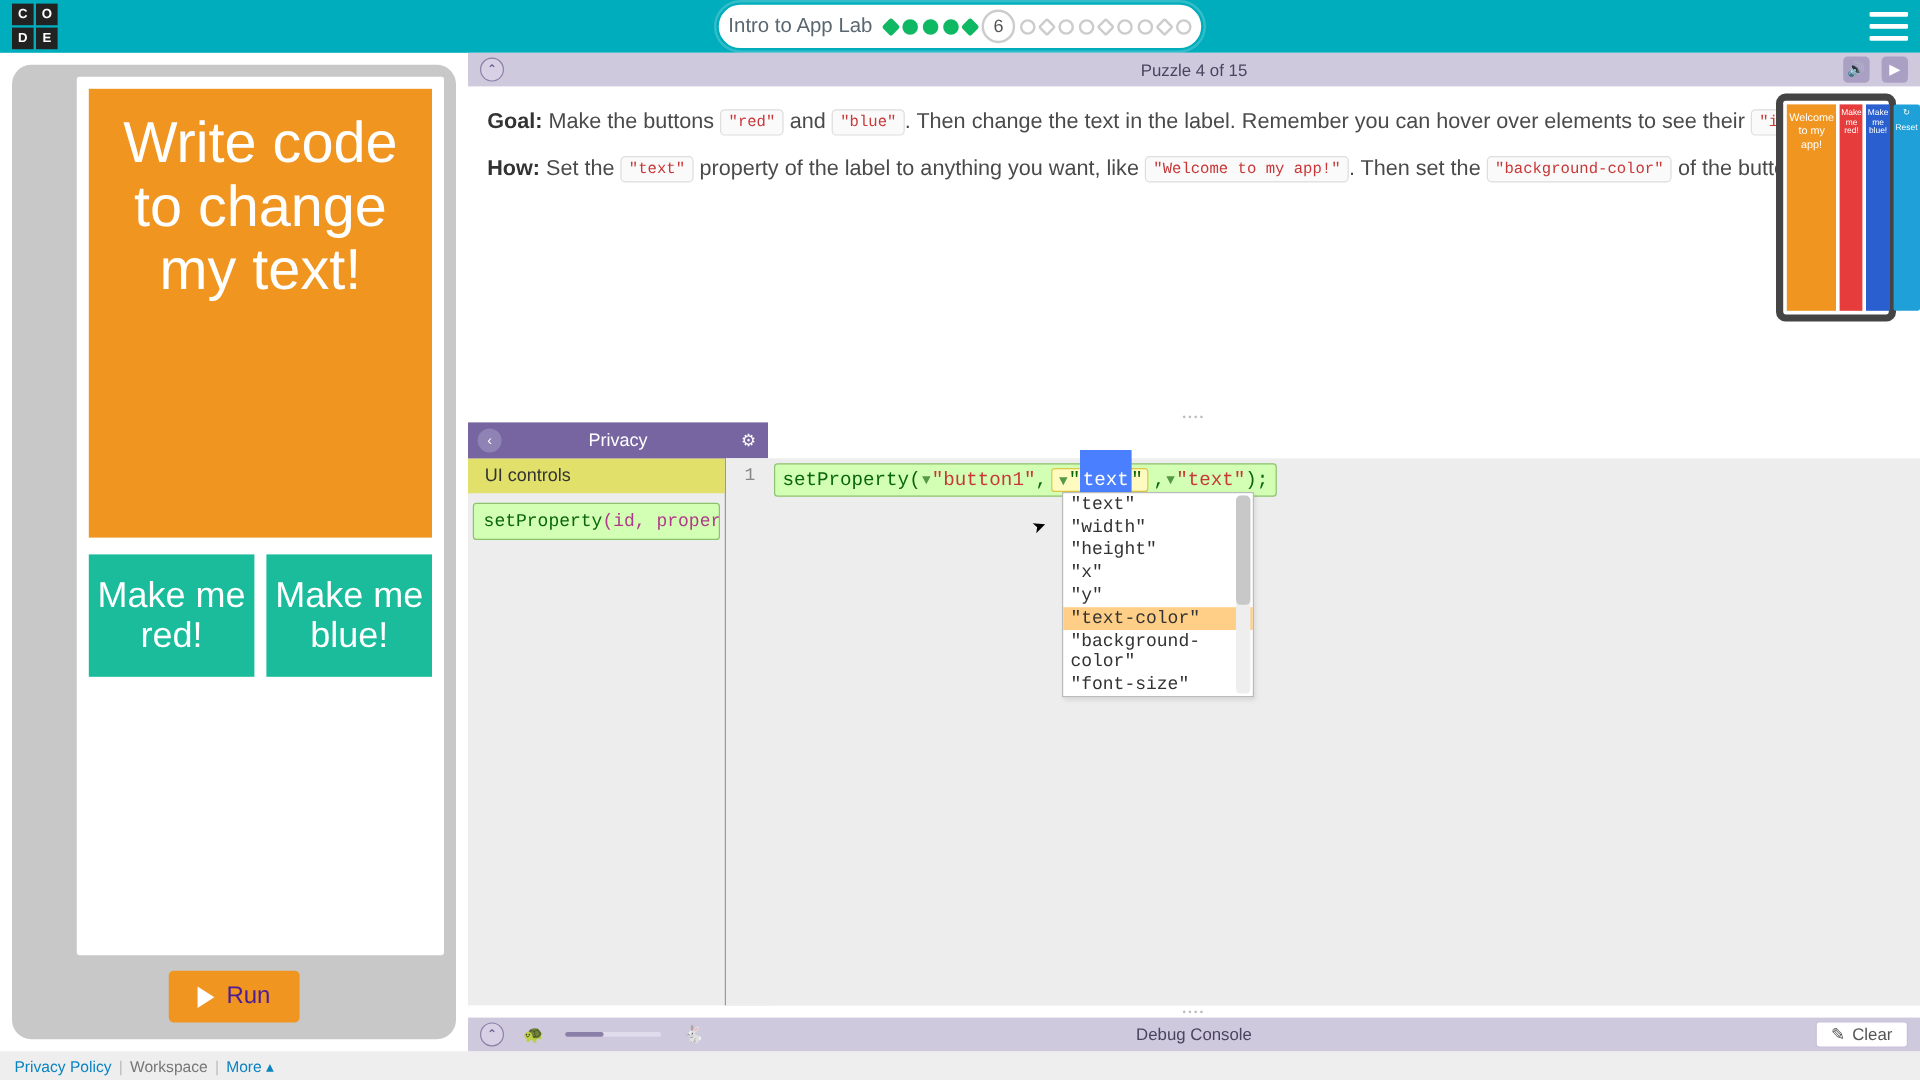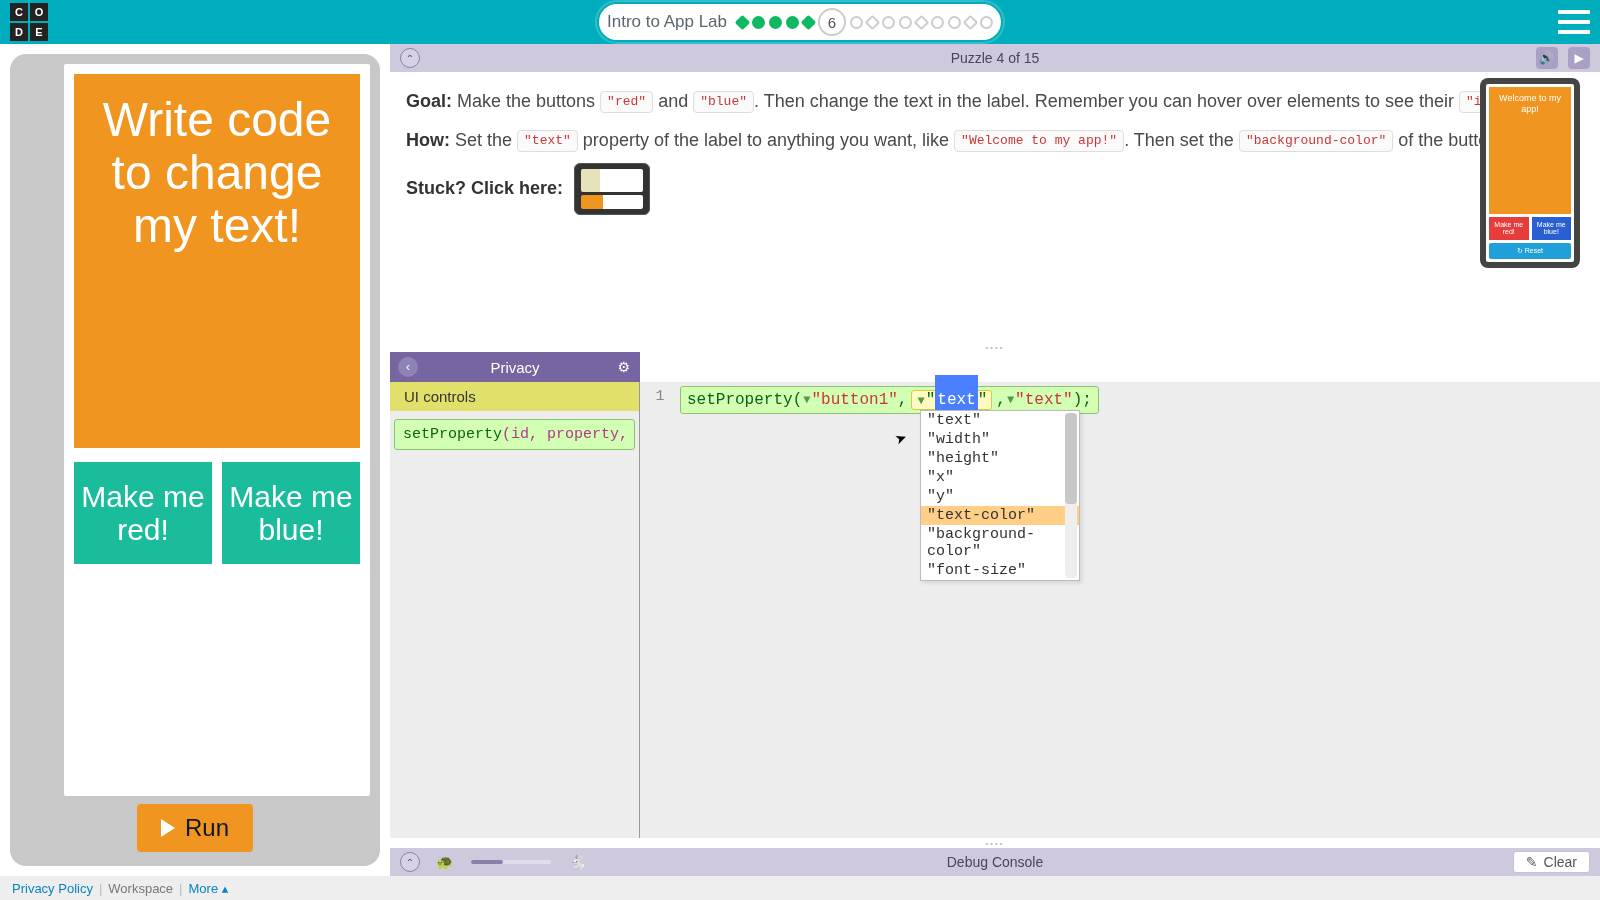--- a/index.html
+++ b/index.html
@@ -22,42 +22,42 @@
 
 .main { display:flex; height:calc(100% - 44px - 24px); }
 
 
 .left { width:390px; padding:10px; background:#fff; }
 .phone-frame { background:#c8c8c8; border-radius:16px; padding:10px; height:100%; position:relative; }
 .phone-screen { background:#fff; border-radius:2px; height:calc(100% - 60px); padding:10px; display:flex; flex-direction:column; gap:14px;margin-left:44px; }
 .app-label { background:#ef9520; color:#fff; font-size:48px; line-height:1.1; text-align:center; padding:20px 10px 20px; font-weight:300; min-height:374px; display:flex; align-items:flex-start; justify-content:center; }
 .app-btn-row { display:flex; gap:10px; }
 .app-btn { flex:1; background:#1abc9c; color:#fff; font-size:30px; font-weight:300; line-height:1.1; text-align:center; padding:18px 6px; }
-.run-btn { position:absolute; bottom:14px; left:50%; transform:translateX(-50%); background:#ef9520; color:#0f172a; border:none; border-radius:4px; padding:10px 24px; font-size:24px; display:flex; align-items:center; gap:10px; cursor:pointer; font-weight:400; }
+.run-btn { position:absolute; bottom:14px; left:50%; transform:translateX(-50%); background:#ef9520; color:#4c1d95; border:none; border-radius:4px; padding:10px 24px; font-size:20px; display:flex; align-items:center; gap:10px; cursor:pointer; font-weight:400; }
 .run-btn::before { content:""; border-left:14px solid #fff; border-top:9px solid transparent; border-bottom:9px solid transparent; }
 
 
 .right { flex:1; display:flex; flex-direction:column; }
 .instructions-bar { background:#cfc9de; height:28px; display:flex; align-items:center; padding:0 10px; font-size:14px; color:#4a4460; position:relative; }
 .collapse-toggle { width:20px; height:20px; border-radius:50%; border:1px solid #8a7fa6; display:flex; align-items:center; justify-content:center; font-size:10px; color:#5a5080; cursor:pointer; background:#d8d1e6; }
 .puzzle-number { position:absolute; left:50%; transform:translateX(-50%); }
 .instr-icons { margin-left:auto; display:flex; gap:10px; align-items:center; }
 .instr-icon { width:22px; height:22px; border-radius:4px; background:#aaa0c4; display:flex; align-items:center; justify-content:center; color:#fff; font-size:12px; cursor:pointer; }
 
 .instructions { padding:14px 16px; font-size:18px; color:#4a4a4a; line-height:1.7; position:relative; min-height:270px; }
 .instructions .line { margin-bottom:8px; }
 .instructions b { color:#333; font-weight:700;text-align:center; }
 .code-chip { display:inline-block; border:1px solid #ddd; background:#fafafa; border-radius:4px; padding:0 6px; font-family:"Courier New",monospace; font-size:13px; color:#c93838; vertical-align:middle; line-height:20px; }
 .hint-thumb { display:inline-block; width:76px; height:52px; background:#333; border-radius:6px; border:1px solid #555; margin-left:6px; vertical-align:middle; position:relative; overflow:hidden; }
 .hint-thumb::before { content:""; position:absolute; inset:5px 6px 22px 6px; background:linear-gradient(90deg,#e8e2bb 0 30%, #fff 30% 100%); border-radius:2px; }
 .hint-thumb::after { content:""; position:absolute; left:6px; right:6px; bottom:5px; height:14px; background:linear-gradient(90deg,#ef9520 0 35%,#fff 35% 100%); border-radius:2px; }
 
 
 .mini-phone { position:absolute; right:20px; top:6px; width:100px; height:190px; background:#444; border-radius:8px; padding:6px; }
-.mini-screen { background:#fff; height:100%; border-radius:2px; display:flex; flex-direction:column; padding:3px; gap:3px; }
+.mini-screen { background:#fff; height:100%; border-radius:2px; display:flex; flex-direction:row; padding:3px; gap:3px; }
 .mini-label { background:#ef9520; color:#fff; font-size:9px; text-align:center; padding:6px 2px; line-height:1.2; flex:1; }
 .mini-row { display:flex; gap:3px; }
 .mini-btn { flex:1; font-size:7px; color:#fff; text-align:center; padding:4px 1px; line-height:1.1; }
 .mini-btn.red { background:#e63c3c; }
 .mini-btn.blue { background:#2a5fd0; }
 .mini-reset { background:#20a0d8; color:#fff; font-size:7px; text-align:center; padding:2px; border-radius:2px; }
 
 .drag-handle { height:10px; background:#fff; display:flex; align-items:center; justify-content:center; color:#bbb; font-size:8px; letter-spacing:2px; cursor:row-resize; }
 
 
@@ -65,21 +65,21 @@
 .toolbox-head, .workspace-head { background:#7665a0; color:#fff; display:flex; align-items:center; font-size:15px; position:relative; }
 .toolbox-head { width:250px; justify-content:center; }
 .toolbox-head .back-circ { position:absolute; left:8px; width:20px; height:20px; border-radius:50%; background:#8f82b4; color:#fff; display:flex; align-items:center; justify-content:center; font-size:12px; cursor:pointer; }
 .toolbox-head .gear { position:absolute; right:10px; font-size:14px; cursor:pointer; }
 .workspace-head { flex:1; justify-content:center; }
 .ws-actions { position:absolute; right:8px; display:flex; gap:8px; }
 .ws-action { background:#8f82b4; border-radius:4px; padding:3px 10px; font-size:13px; display:flex; align-items:center; gap:5px; cursor:pointer; }
 
 
 .ws-body { flex:1; display:flex; min-height:0; }
-.toolbox { width:250px; background:#ededed; border-right:1px solid #999; }
+.toolbox { width:215px; background:#ededed; border-right:1px solid #999; }
 .tb-category { background:#e0e06a; padding:6px 14px; font-size:15px; color:#333; }
 .tb-block { margin:8px 4px; background:#d2ffb4; border:1px solid #8cc26e; border-radius:3px; padding:6px 8px; font-family:"Courier New",monospace; font-size:15px; color:#0a660a; white-space:nowrap; overflow:hidden; position:relative; cursor:grab; }
 .tb-block .pname { color:#b03a8a; }
 
 .workspace { flex:1; background:#ededed; position:relative; }
 .gutter { position:absolute; left:0; top:0; bottom:0; width:40px; background:#ededed; font-family:"Courier New",monospace; font-size:15px; color:#888; padding-top:6px; text-align:center; }
 .code-area { position:absolute; left:40px; right:0; top:0; bottom:0; }
 .code-block { margin:4px 0 0 0; display:inline-flex; align-items:center; background:#d2ffb4; border:1px solid #8cc26e; border-radius:3px; padding:3px 6px; font-family:"Courier New",monospace; font-size:16px; color:#0a660a; }
 .code-block .fn { color:#0a660a; }
 .code-block .dd { color:#594; margin:0 1px; font-size:12px; }
@@ -174,24 +174,20 @@
         <div class="instr-icon">▶</div>
       </div>
     </div>
 
     <div class="instructions">
       <div class="line">
         <b>Goal:</b><span> Make the buttons </span><span class="code-chip">"red"</span><span> and </span><span class="code-chip">"blue"</span><span>. Then change the text in the label. Remember you can hover over elements to see their </span><span class="code-chip">"id"</span>
       </div>
       <div class="line">
         <b>How:</b><span> Set the </span><span class="code-chip">"text"</span><span> property of the label to anything you want, like </span><span class="code-chip">"Welcome to my app!"</span><span>. Then set the </span><span class="code-chip">"background-color"</span><span> of the buttons.</span>
-      </div>
-      <div class="line">
-        <b>Stuck? Click here:</b>
-        <span class="hint-thumb"></span>
       </div>
 
       <div class="mini-phone">
         <div class="mini-screen">
           <div class="mini-label">Welcome to my app!</div>
           <div class="mini-row">
             <div class="mini-btn red">Make me red!</div>
             <div class="mini-btn blue">Make me blue!</div>
           </div>
           <div class="mini-reset">↻ Reset</div>

